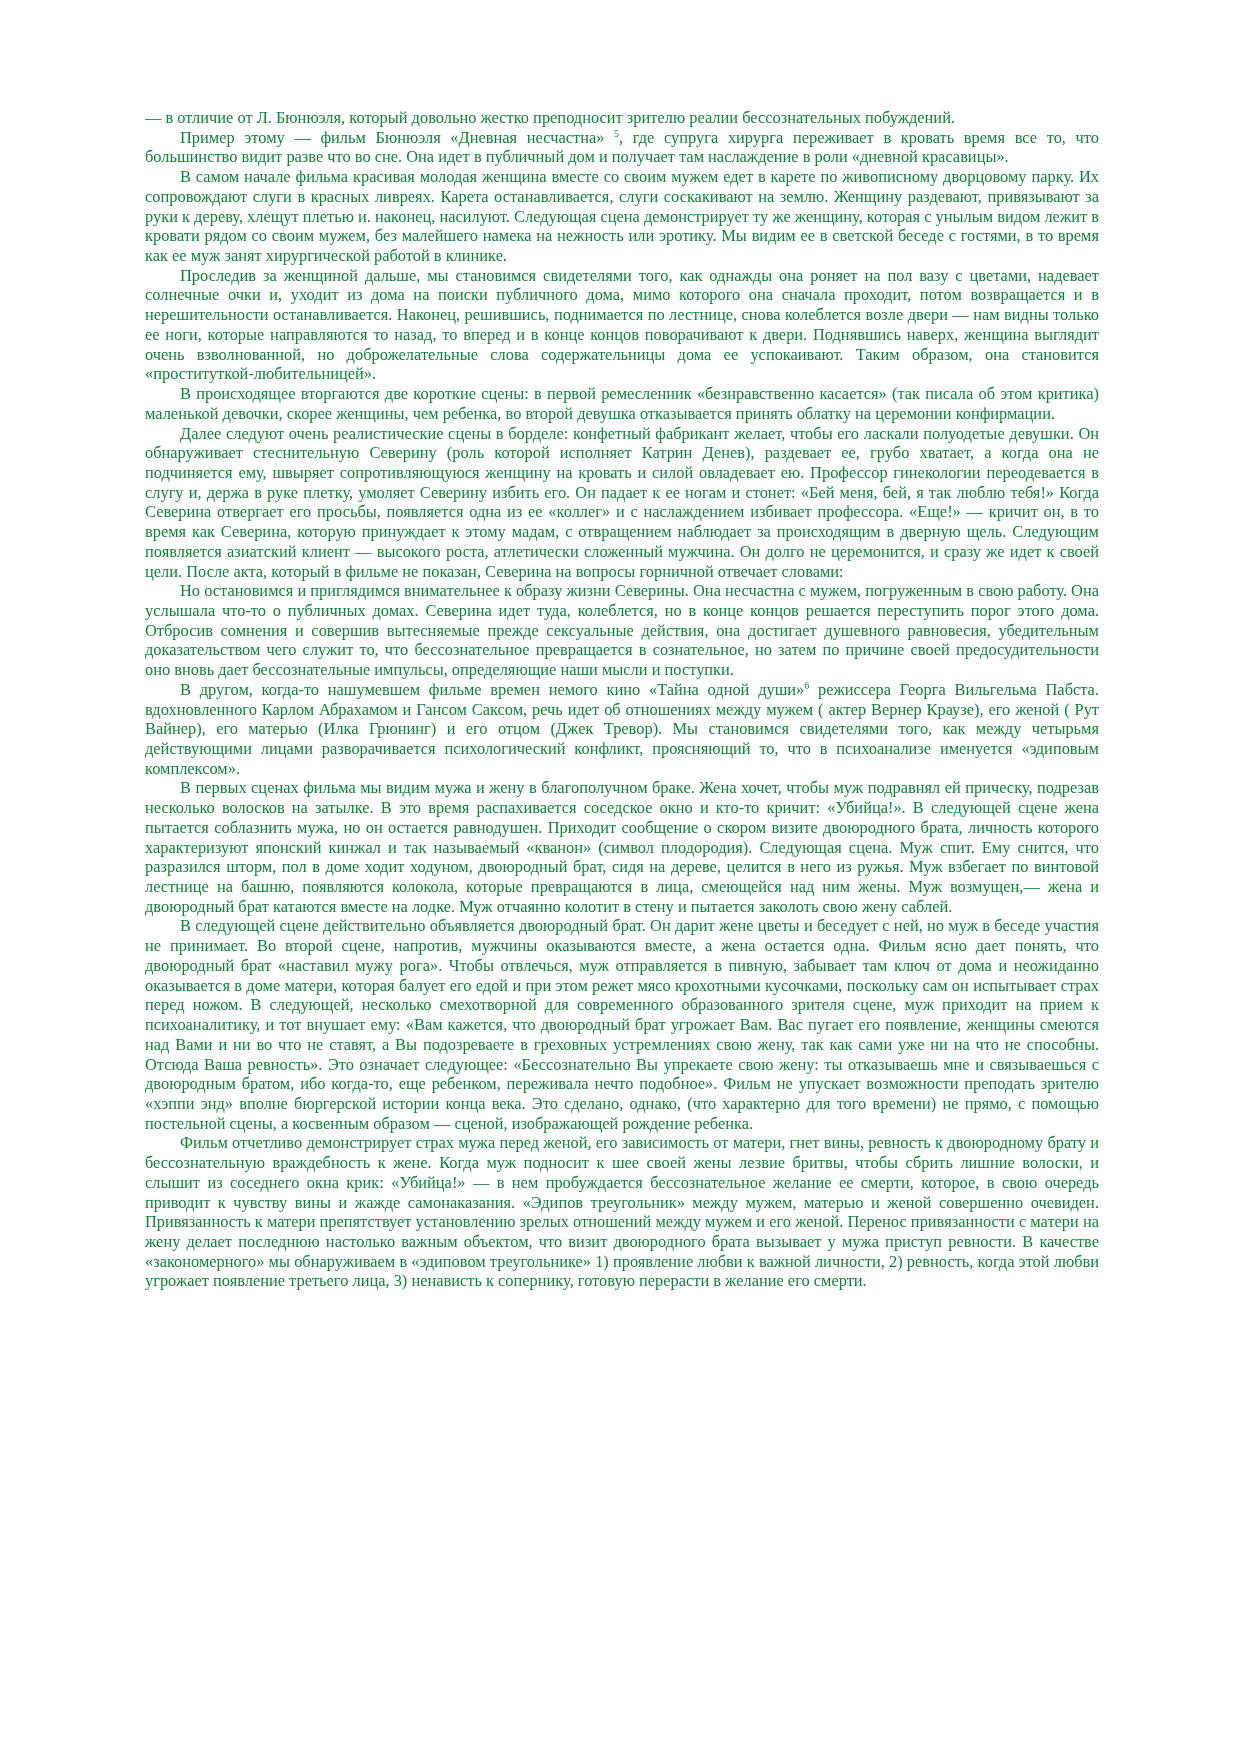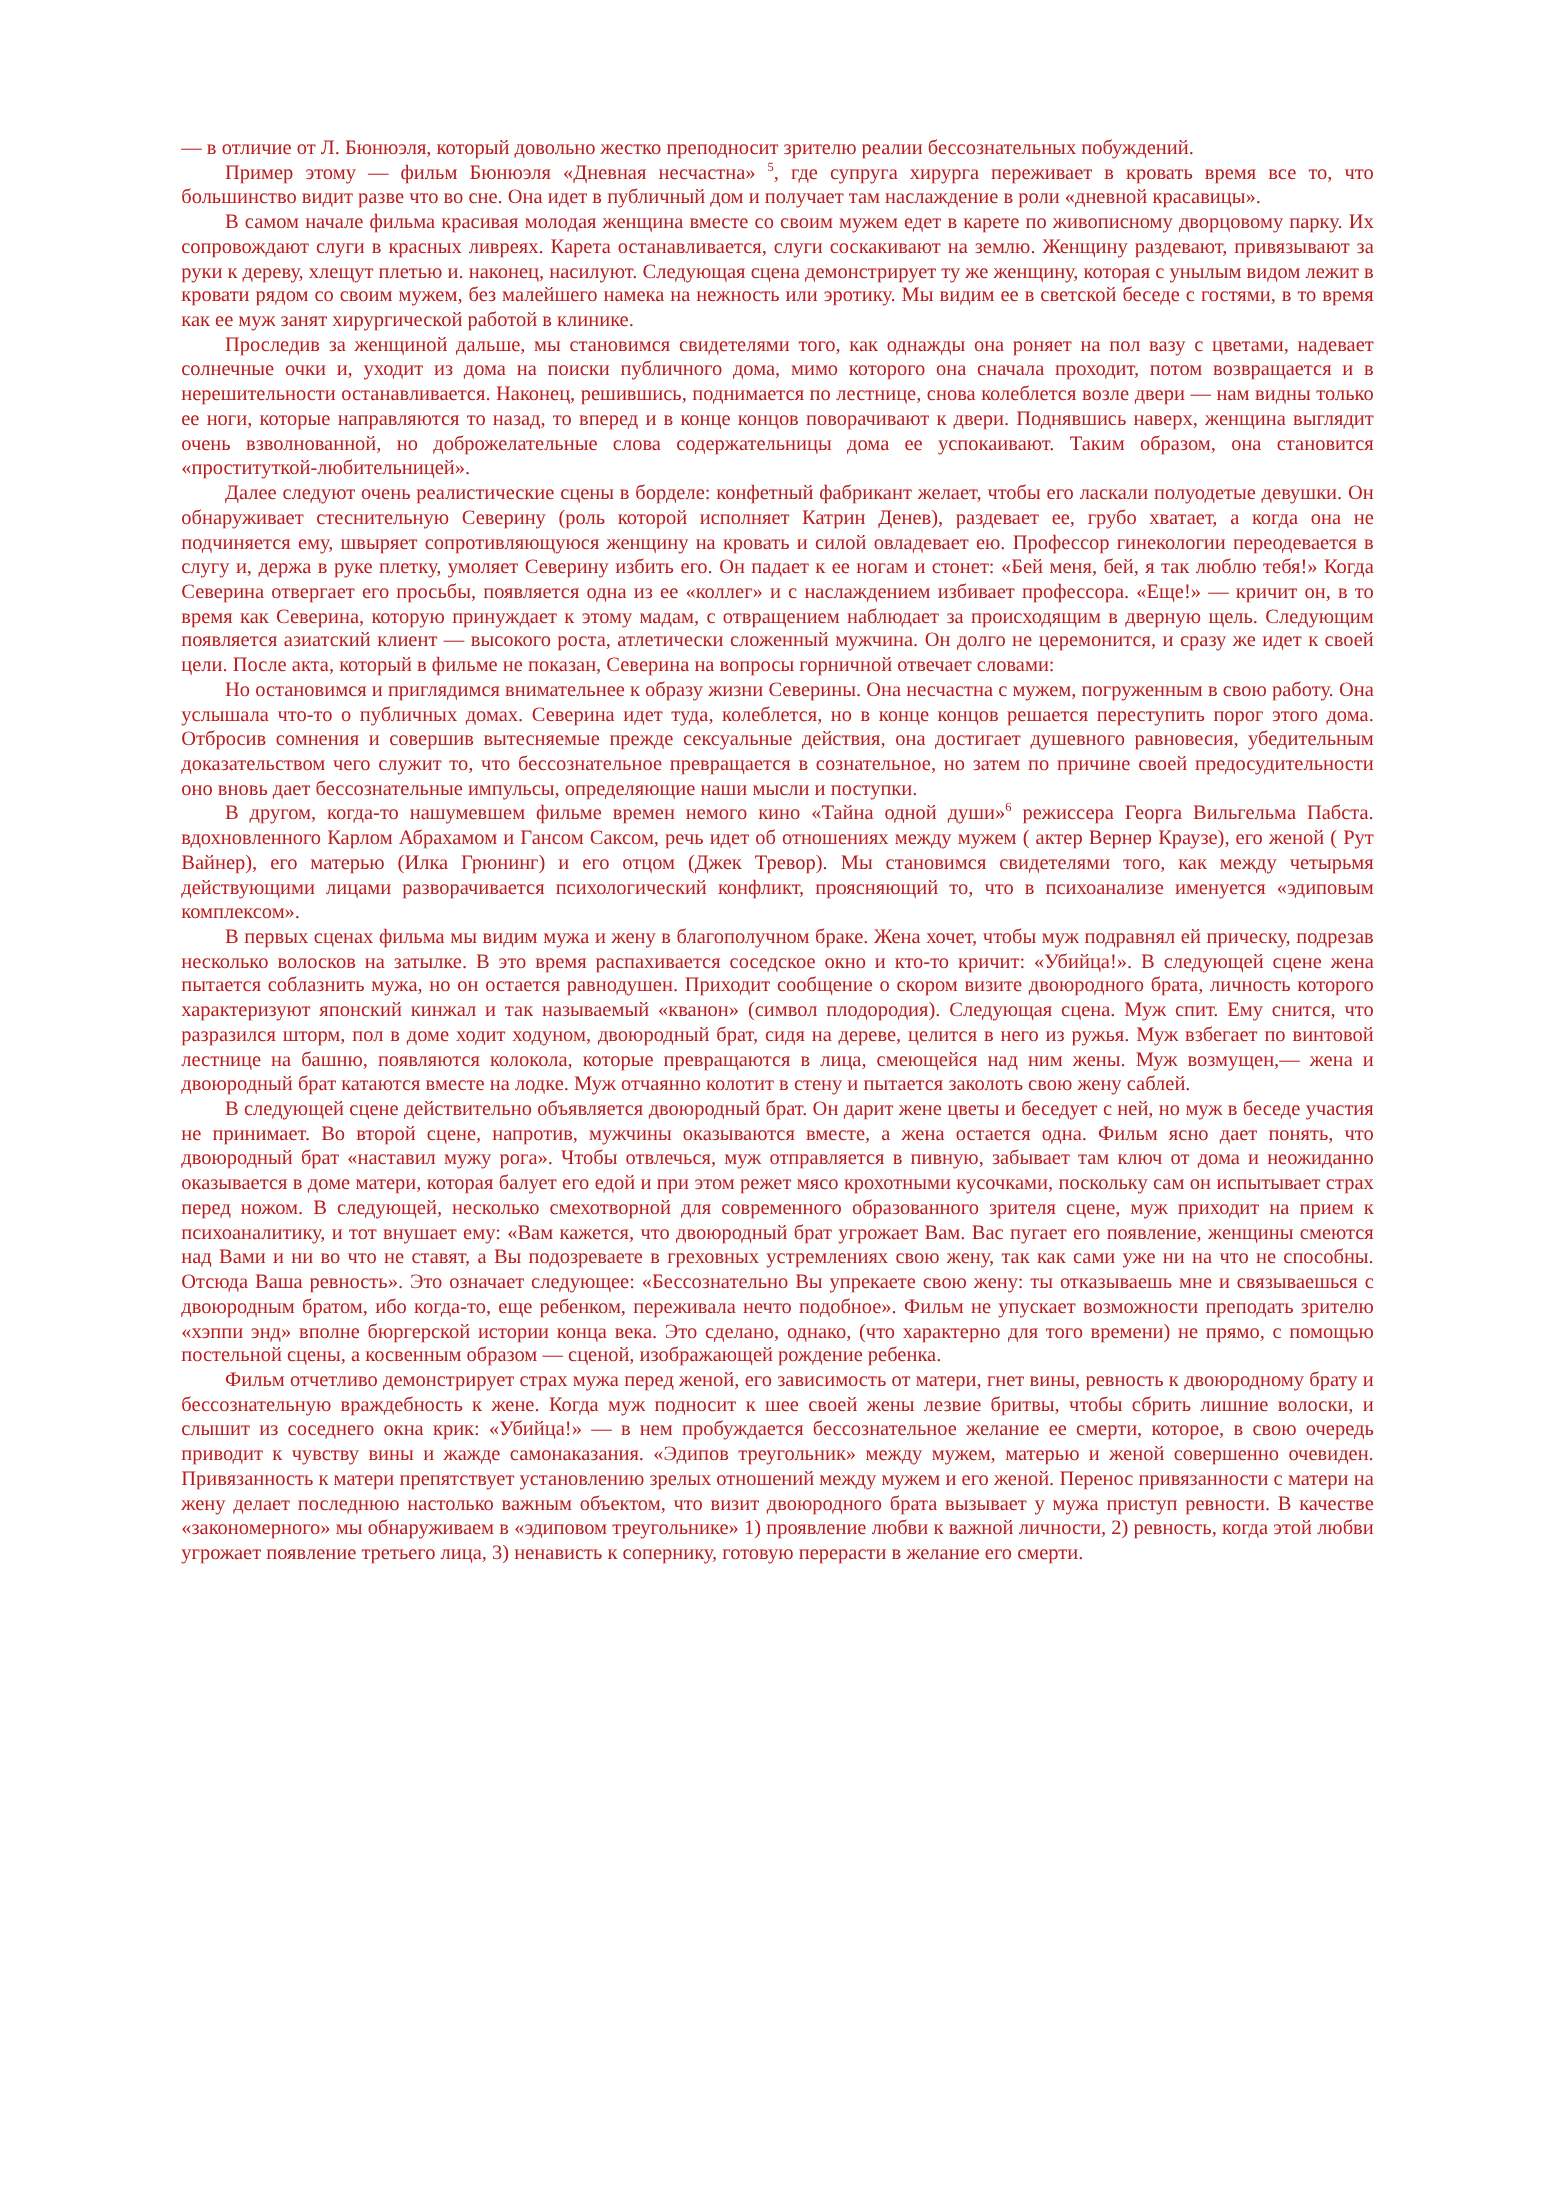--- a/index.html
+++ b/index.html
@@ -5,34 +5,35 @@
   html, body { margin: 0; padding: 0; background: #ffffff; }
   body { width: 1240px; height: 1754px; position: relative; overflow: hidden; }
   .page {
     position: absolute;
     left: 145px;
     top: 108px;
     width: 954px;
     font-family: "Liberation Serif", "DejaVu Serif", serif;
     font-size: 16.4px;
     line-height: 19.72px;
-    color: #b91c1c;
+    color: #15803d;
     text-align: justify;
   }
   .page p { margin: 0; text-indent: 35px; }
   .page p.noindent { text-indent: 0; }
   sup { font-size: 10px; line-height: 0; vertical-align: super; }
 </style>
 </head>
 <body>
 
 <div class="page">
   <p class="noindent">— в отличие от Л. Бюнюэля, который довольно жестко преподносит зрителю реалии бессознательных побуждений.</p>
   <p><span>Пример этому — фильм Бюнюэля «Дневная несчастна» </span><sup>5</sup><span>, где супруга хирурга переживает в кровать время все то, что большинство видит разве что во сне. Она идет в публичный дом и получает там наслаждение в роли «дневной красавицы».</span></p>
   <p>В самом начале фильма красивая молодая женщина вместе со своим мужем едет в карете по живописному дворцовому парку. Их сопровождают слуги в красных ливреях. Карета останавливается, слуги соскакивают на землю. Женщину раздевают, привязывают за руки к дереву, хлещут плетью и. наконец, насилуют. Следующая сцена демонстрирует ту же женщину, которая с унылым видом лежит в кровати рядом со своим мужем, без малейшего намека на нежность или эротику. Мы видим ее в светской беседе с гостями, в то время как ее муж занят хирургической работой в клинике.</p>
   <p>Проследив за женщиной дальше, мы становимся свидетелями того, как однажды она роняет на пол вазу с цветами, надевает солнечные очки и, уходит из дома на поиски публичного дома, мимо которого она сначала проходит, потом возвращается и в нерешительности останавливается. Наконец, решившись, поднимается по лестнице, снова колеблется возле двери — нам видны только ее ноги, которые направляются то назад, то вперед и в конце концов поворачивают к двери. Поднявшись наверх, женщина выглядит очень взволнованной, но доброжелательные слова содержательницы дома ее успокаивают. Таким образом, она становится «проституткой-любительницей».</p>
+  <p>В происходящее вторгаются две короткие сцены: в первой ремесленник «безнравственно касается» (так писала об этом критика) маленькой девочки, скорее женщины, чем ребенка, во второй девушка отказывается принять облатку на церемонии конфирмации.</p>
   <p>Далее следуют очень реалистические сцены в борделе: конфетный фабрикант желает, чтобы его ласкали полуодетые девушки. Он обнаруживает стеснительную Северину (роль которой исполняет Катрин Денев), раздевает ее, грубо хватает, а когда она не подчиняется ему, швыряет сопротивляющуюся женщину на кровать и силой овладевает ею. Профессор гинекологии переодевается в слугу и, держа в руке плетку, умоляет Северину избить его. Он падает к ее ногам и стонет: «Бей меня, бей, я так люблю тебя!» Когда Северина отвергает его просьбы, появляется одна из ее «коллег» и с наслаждением избивает профессора. «Еще!» — кричит он, в то время как Северина, которую принуждает к этому мадам, с отвращением наблюдает за происходящим в дверную щель. Следующим появляется азиатский клиент — высокого роста, атлетически сложенный мужчина. Он долго не церемонится, и сразу же идет к своей цели. После акта, который в фильме не показан, Северина на вопросы горничной отвечает словами:</p>
   <p>Но остановимся и приглядимся внимательнее к образу жизни Северины. Она несчастна с мужем, погруженным в свою работу. Она услышала что-то о публичных домах. Северина идет туда, колеблется, но в конце концов решается переступить порог этого дома. Отбросив сомнения и совершив вытесняемые прежде сексуальные действия, она достигает душевного равновесия, убедительным доказательством чего служит то, что бессознательное превращается в сознательное, но затем по причине своей предосудительности оно вновь дает бессознательные импульсы, определяющие наши мысли и поступки.</p>
   <p><span>В другом, когда-то нашумевшем фильме времен немого кино «Тайна одной души»</span><sup>6</sup><span> режиссера Георга Вильгельма Пабста. вдохновленного Карлом Абрахамом и Гансом Саксом, речь идет об отношениях между мужем ( актер Вернер Краузе), его женой ( Рут Вайнер), его матерью (Илка Грюнинг) и его отцом (Джек Тревор). Мы становимся свидетелями того, как между четырьмя действующими лицами разворачивается психологический конфликт, проясняющий то, что в психоанализе именуется «эдиповым комплексом».</span></p>
   <p>В первых сценах фильма мы видим мужа и жену в благополучном браке. Жена хочет, чтобы муж подравнял ей прическу, подрезав несколько волосков на затылке. В это время распахивается соседское окно и кто-то кричит: «Убийца!». В следующей сцене жена пытается соблазнить мужа, но он остается равнодушен. Приходит сообщение о скором визите двоюродного брата, личность которого характеризуют японский кинжал и так называемый «кванон» (символ плодородия). Следующая сцена. Муж спит. Ему снится, что разразился шторм, пол в доме ходит ходуном, двоюродный брат, сидя на дереве, целится в него из ружья. Муж взбегает по винтовой лестнице на башню, появляются колокола, которые превращаются в лица, смеющейся над ним жены. Муж возмущен,— жена и двоюродный брат катаются вместе на лодке. Муж отчаянно колотит в стену и пытается заколоть свою жену саблей.</p>
   <p>В следующей сцене действительно объявляется двоюродный брат. Он дарит жене цветы и беседует с ней, но муж в беседе участия не принимает. Во второй сцене, напротив, мужчины оказываются вместе, а жена остается одна. Фильм ясно дает понять, что двоюродный брат «наставил мужу рога». Чтобы отвлечься, муж отправляется в пивную, забывает там ключ от дома и неожиданно оказывается в доме матери, которая балует его едой и при этом режет мясо крохотными кусочками, поскольку сам он испытывает страх перед ножом. В следующей, несколько смехотворной для современного образованного зрителя сцене, муж приходит на прием к психоаналитику, и тот внушает ему: «Вам кажется, что двоюродный брат угрожает Вам. Вас пугает его появление, женщины смеются над Вами и ни во что не ставят, а Вы подозреваете в греховных устремлениях свою жену, так как сами уже ни на что не способны. Отсюда Ваша ревность». Это означает следующее: «Бессознательно Вы упрекаете свою жену: ты отказываешь мне и связываешься с двоюродным братом, ибо когда-то, еще ребенком, переживала нечто подобное». Фильм не упускает возможности преподать зрителю «хэппи энд» вполне бюргерской истории конца века. Это сделано, однако, (что характерно для того времени) не прямо, с помощью постельной сцены, а косвенным образом — сценой, изображающей рождение ребенка.</p>
   <p>Фильм отчетливо демонстрирует страх мужа перед женой, его зависимость от матери, гнет вины, ревность к двоюродному брату и бессознательную враждебность к жене. Когда муж подносит к шее своей жены лезвие бритвы, чтобы сбрить лишние волоски, и слышит из соседнего окна крик: «Убийца!» — в нем пробуждается бессознательное желание ее смерти, которое, в свою очередь приводит к чувству вины и жажде самонаказания. «Эдипов треугольник» между мужем, матерью и женой совершенно очевиден. Привязанность к матери препятствует установлению зрелых отношений между мужем и его женой. Перенос привязанности с матери на жену делает последнюю настолько важным объектом, что визит двоюродного брата вызывает у мужа приступ ревности. В качестве «закономерного» мы обнаруживаем в «эдиповом треугольнике» 1) проявление любви к важной личности, 2) ревность, когда этой любви угрожает появление третьего лица, 3) ненависть к сопернику, готовую перерасти в желание его смерти.</p>
 </div>
 
 </body></html>

